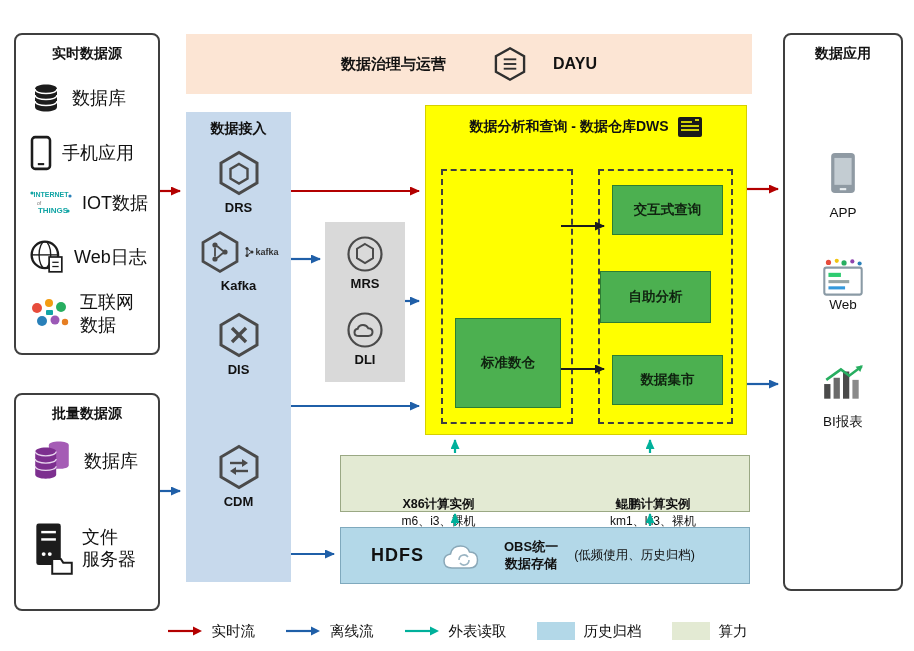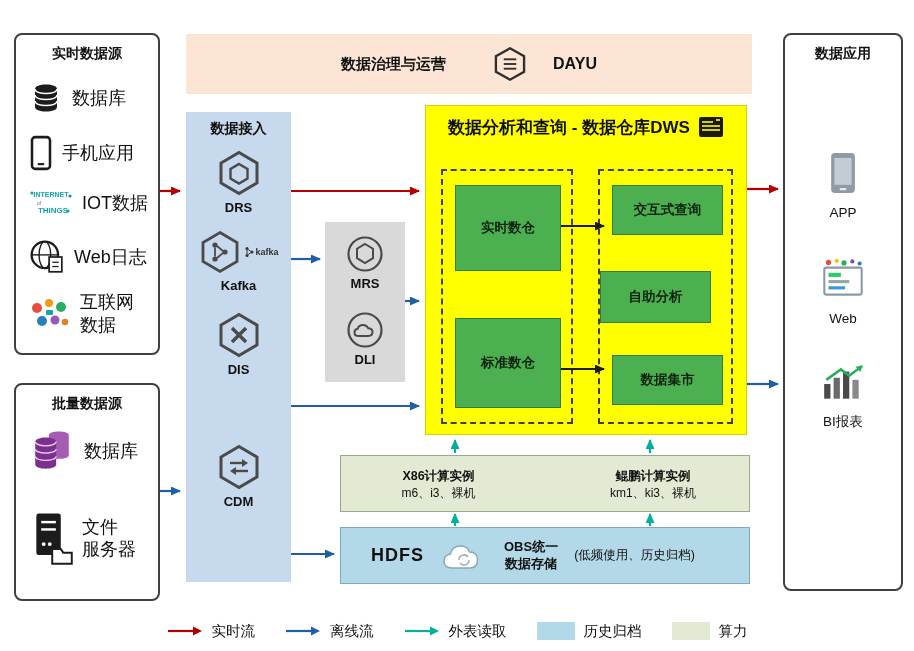--- a/index.html
+++ b/index.html
@@ -11,51 +11,51 @@
   .banner { left:186px; top:34px; width:566px; height:60px; background:#fce5d4;
             display:flex; align-items:center; justify-content:center; gap:46px; }
   .banner-title { font-size:15px; font-weight:bold; }
   .banner-logo { display:flex; align-items:center; gap:25px; font-size:16px; font-weight:bold; }
 
   
   .panel { background:#fff; border:2px solid #3f3f3f; border-radius:8px; }
   .panel-title { position:absolute; top:10px; left:0; width:100%; text-align:center;
                  font-weight:bold; font-size:14px; }
   .realtime { left:14px; top:33px; width:146px; height:322px; }
-  .batch    { left:14px; top:383px; width:146px; height:218px; }
+  .batch    { left:14px; top:393px; width:146px; height:218px; }
   .apps     { left:783px; top:33px; width:120px; height:558px; }
   .src-row  { position:absolute; left:13px; width:124px; display:flex; align-items:center; gap:9px; }
   .src-label { font-size:18px; line-height:1.25; white-space:pre-line; }
 
   
   .ingest { left:186px; top:112px; width:105px; height:470px; background:#c7d9ec; }
   .ingest-item { position:absolute; width:100%; text-align:center; }
   .ingest-label { position:absolute; width:100%; text-align:center; font-weight:bold; font-size:13px; }
   .kafka-row { display:flex; align-items:center; justify-content:center; gap:2px; }
   .kafka-badge { display:flex; align-items:center; gap:1px; font-size:9px; font-weight:bold; color:#333; }
 
   
   .grayproc { left:325px; top:222px; width:80px; height:160px; background:#d9d9d9; }
   .proc-icon { position:absolute; width:100%; text-align:center; }
   .proc-label { position:absolute; width:100%; text-align:center; font-weight:bold; font-size:13px; }
 
   
   .dws { left:425px; top:105px; width:322px; height:330px; background:#ffff00; border:1px solid #d6cf00; }
   .dws-title { position:absolute; top:9px; left:0; width:100%; display:flex; align-items:center;
-               justify-content:center; gap:8px; font-weight:bold; font-size:17px; }
+               justify-content:center; gap:8px; font-weight:bold; font-size:14px; }
   .dashed { position:absolute; border:2px dashed #3f3f3f; }
   .dashed-left  { left:15px;  top:63px; width:132px; height:255px; }
   .dashed-right { left:172px; top:63px; width:135px; height:255px; }
   .greenbox { position:absolute; background:#4cb050; border:1px solid #2e7d32; display:flex;
               align-items:center; justify-content:center; font-weight:bold; font-size:13.5px; color:#102310; }
 
   
   .compute { left:340px; top:455px; width:410px; height:57px; background:#e3ead3; border:1px solid #9aa884; }
   .compute-group { position:absolute; top:11px; text-align:center; font-size:12px; line-height:1.45; }
-  .compute-title { font-weight:bold; font-size:12.5px; }
+  .compute-title { font-weight:bold; font-size:12.5px;margin-top:28px; }
   .storage { left:340px; top:527px; width:410px; height:57px; background:#b3d8e8; border:1px solid #7fa9bd;
              display:flex; align-items:center; padding-left:30px; gap:16px; }
   .hdfs-label { font-weight:bold; font-size:18px; letter-spacing:1px; }
   .obs-label { font-weight:bold; font-size:13px; white-space:pre-line; line-height:1.3; text-align:center; }
   .storage-note { font-size:12.5px; }
 
   
   .app-icon-slot  { position:absolute; width:100%; text-align:center; }
   .app-item-label { position:absolute; width:100%; text-align:center; font-size:13.5px; }
 
@@ -255,21 +255,20 @@
       <svg width="26" height="24" viewBox="0 0 26 24">
         <rect x="1" y="2" width="24" height="20" rx="2" fill="#1a1a1a"></rect>
         <line x1="4" y1="7" x2="15" y2="7" stroke="#ffff00" stroke-width="1.6"></line>
         <line x1="4" y1="11" x2="22" y2="11" stroke="#ffff00" stroke-width="1.6"></line>
         <line x1="4" y1="15" x2="22" y2="15" stroke="#ffff00" stroke-width="1.6"></line>
         <line x1="18" y1="5" x2="22" y2="5" stroke="#ffff00" stroke-width="1.6"></line>
       </svg>
     </div>
 
     <div class="dashed dashed-left">
-      <div class="greenbox" style="left:12px; top:14px; width:106px; height:86px">实时数仓</div>
       <div class="greenbox" style="left:12px; top:147px; width:106px; height:90px">标准数仓</div>
     </div>
 
     <div class="dashed dashed-right">
       <div class="greenbox" style="left:12px; top:14px; width:111px; height:50px">交互式查询</div>
       <div class="greenbox" style="left:0; top:100px; width:111px; height:52px">自助分析</div>
       <div class="greenbox" style="left:12px; top:184px; width:111px; height:50px">数据集市</div>
     </div>
   </div>
 
@@ -314,21 +313,21 @@
           <circle cx="20" cy="3.5" r="2" fill="#f1c40f"></circle>
         <circle cx="27" cy="5.5" r="2.5" fill="#27ae60"></circle>
           <circle cx="35" cy="4" r="2" fill="#8e44ad"></circle>
         <circle cx="42" cy="6" r="2" fill="#2980b9"></circle>
         <rect x="8" y="10" width="36" height="26" rx="2" fill="#fff" stroke="#8a9aa5" stroke-width="2"></rect>
         <rect x="12" y="15" width="12" height="4" fill="#2ecc71"></rect>
         <rect x="12" y="22" width="20" height="3" fill="#95a5a6"></rect>
         <rect x="12" y="28" width="16" height="3" fill="#3498db"></rect>
       </svg>
     </div>
-    <div class="app-item-label" style="top:276px">Web</div>
+    <div class="app-item-label" style="top:262px">Web</div>
 
     <div class="app-icon-slot" style="top:328px">
       <svg width="46" height="40" viewBox="0 0 44 38">
         <rect x="4" y="20" width="6" height="14" fill="#4a4a4a"></rect>
         <rect x="13" y="14" width="6" height="20" fill="#6a6a6a"></rect>
         <rect x="22" y="8" width="6" height="26" fill="#4a4a4a"></rect>
         <rect x="31" y="16" width="6" height="18" fill="#8a8a8a"></rect>
         <path d="M6 16L20 6l8 6L40 3" stroke="#27ae60" stroke-width="2.5" fill="none"></path>
         <path d="M41 2l-7 1.5 4.5 5z" fill="#27ae60"></path>
       </svg>

